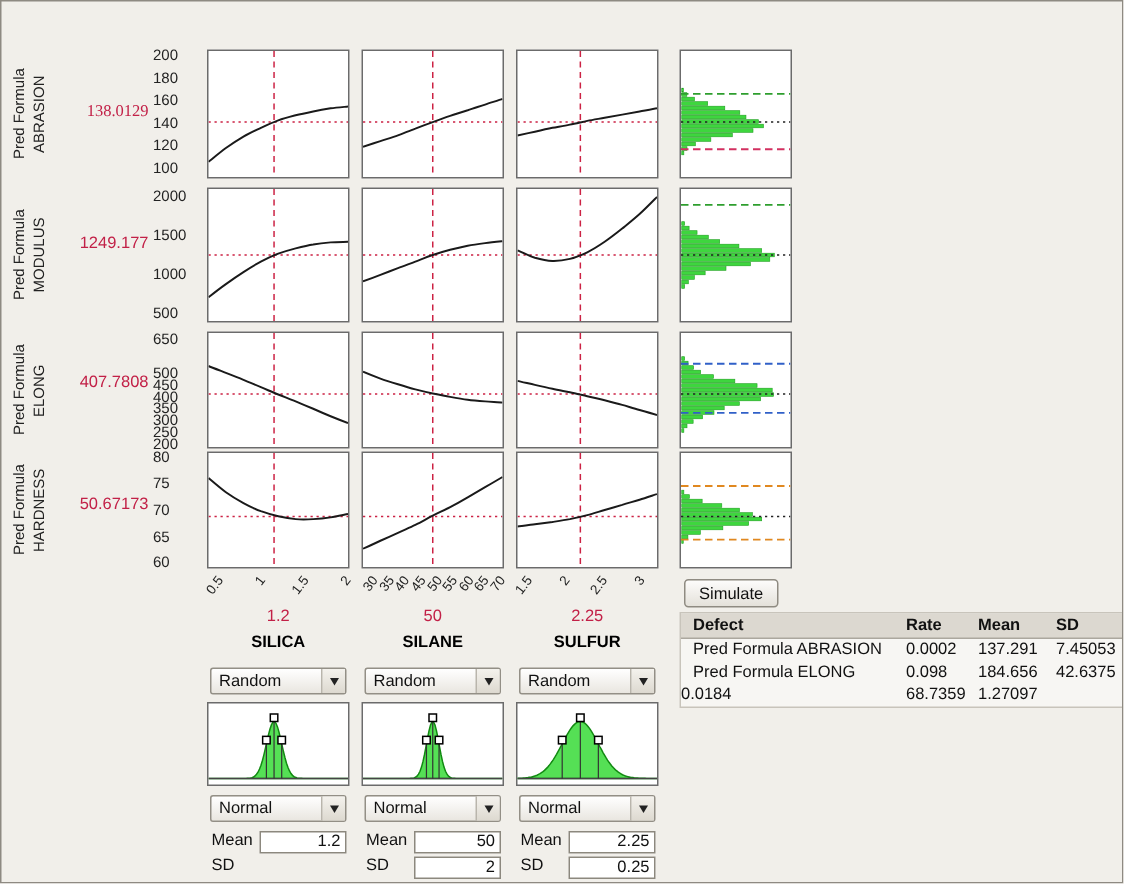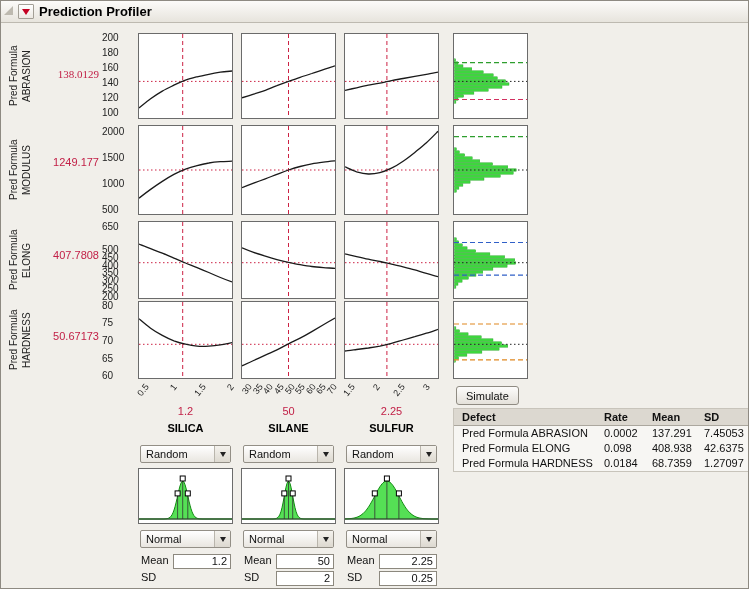--- a/index.html
+++ b/index.html
@@ -41,27 +41,20 @@
   .trow.thead{background:#DCD8D0;font-weight:bold;height:16px;line-height:16px;border-bottom:1px solid #ABA79E;}
   .tc{overflow:hidden;white-space:nowrap;}
   .tc.c0{padding-left:8px;}
   .tc.num{text-align:left;padding-right:5px;}
 </style>
 </head>
 <body>
 
 <div class="app">
 
-  <div class="titlebar">
-    <span class="disc"></span>
-    <span class="hotspot">
-      <span class="redtri"></span>
-    </span>
-    <span class="title">Prediction Profiler</span>
-  </div>
 
   <div id="profiler">
       <div class="rowlabel" style="left: 3px; top: 32px; height: 86px;">
         <div>Pred Formula</div>
         <div>ABRASION</div>
       </div>
       <div class="curval" style="left: 40px; top: 66.504px; color: rgb(194, 32, 71); font-family: Liberation Serif, serif;">138.0129</div>
       <div class="ytick" style="left: 101px; top: 30.7391px;">200</div>
       <div class="ytick" style="left: 101px; top: 45.6957px;">180</div>
       <div class="ytick" style="left: 101px; top: 60.6522px;">160</div>
@@ -165,21 +158,21 @@
       <div class="rowlabel" style="left: 3px; top: 220px; height: 78px;">
         <div>Pred Formula</div>
         <div>ELONG</div>
       </div>
       <div class="curval" style="left: 40px; top: 247.73px; color: rgb(194, 32, 71);">407.7808</div>
       <div class="ytick" style="left: 101px; top: 219.68px;">650</div>
       <div class="ytick" style="left: 101px; top: 243.08px;">500</div>
       <div class="ytick" style="left: 101px; top: 250.88px;">450</div>
       <div class="ytick" style="left: 101px; top: 258.68px;">400</div>
       <div class="ytick" style="left: 101px; top: 266.48px;">350</div>
-      <div class="ytick" style="left: 101px; top: 274.28px; font-style: italic;">300</div>
+      <div class="ytick" style="left: 101px; top: 274.28px;">300</div>
       <div class="ytick" style="left: 101px; top: 282.08px;">250</div>
       <div class="ytick" style="left: 101px; top: 289.88px;">200</div>
       <div class="cell" style="left: 137px; top: 220px; width: 95px; height: 78px;">
         <svg width="93" height="76">
           <line x1="43.7" y1="0" x2="43.7" y2="76" stroke="#CC2244" stroke-dasharray="4,3" stroke-width="1"></line>
           <line x1="0" y1="40.7" x2="93" y2="40.7" stroke="#CC2244" stroke-dasharray="1.5,2.5" stroke-width="1"></line>
           <path d="M0.0,22.0C1.9,22.8 7.8,25.1 11.6,26.6C15.5,28.1 19.4,29.6 23.3,31.2C27.1,32.7 31.0,34.5 34.9,36.1C38.8,37.7 42.6,39.5 46.5,41.0C50.4,42.6 54.3,44.0 58.1,45.6C62.0,47.2 65.9,48.9 69.8,50.5C73.6,52.2 77.5,53.9 81.4,55.5C85.3,57.1 91.1,59.3 93.0,60.0" fill="none" stroke="#1a1a1a" stroke-width="1.3"></path>
         </svg>
       </div>
       <div class="cell" style="left: 240px; top: 220px; width: 95px; height: 78px;">
@@ -390,24 +383,23 @@
       </div>
       <div class="trow">
         <div class="tc c0">Pred Formula ABRASION</div>
         <div class="tc num">0.0002</div>
         <div class="tc num">137.291</div>
         <div class="tc num">7.45053</div>
       </div>
       <div class="trow">
         <div class="tc c0">Pred Formula ELONG</div>
         <div class="tc num">0.098</div>
-        <div class="tc num">408.938</div>
+        <div class="tc num">184.656</div>
         <div class="tc num">42.6375</div>
       </div>
       <div class="trow">
-        <div class="tc c0">Pred Formula HARDNESS</div>
         <div class="tc num">0.0184</div>
         <div class="tc num">68.7359</div>
         <div class="tc num">1.27097</div>
       </div>
     </div>
 
 </div>
 
 </body></html>

